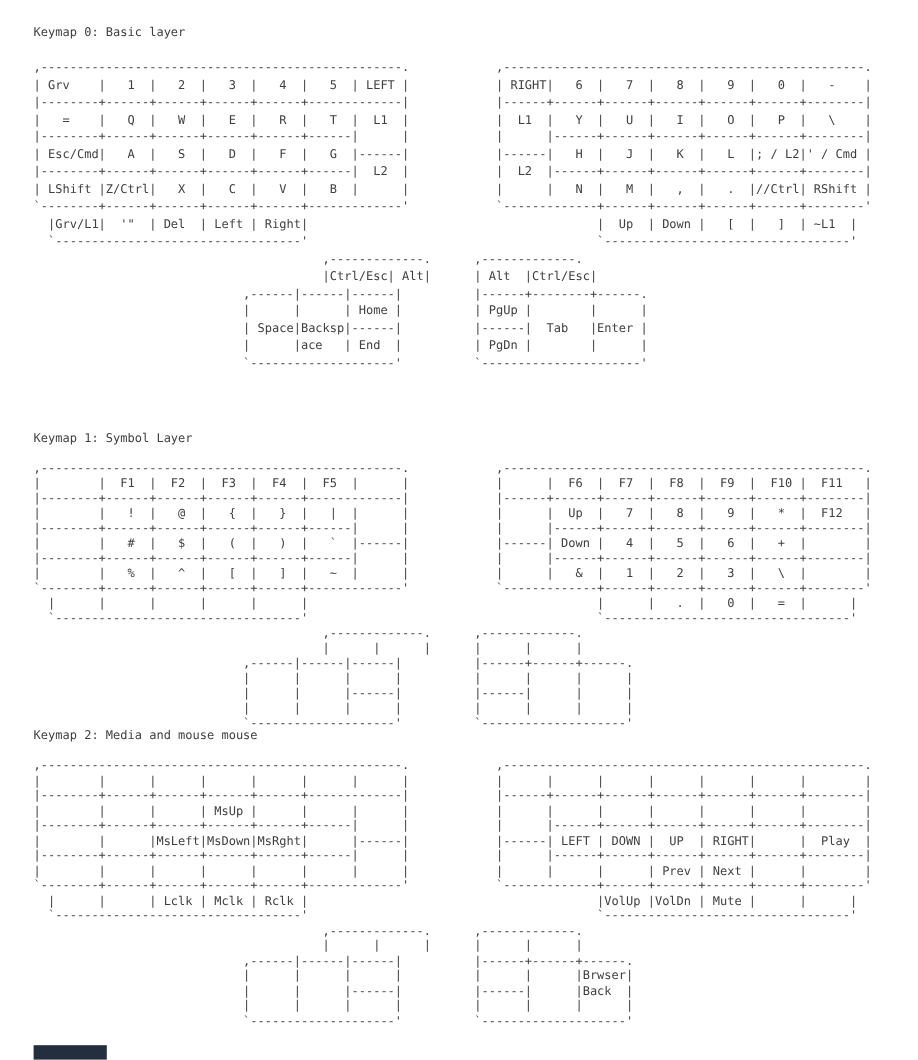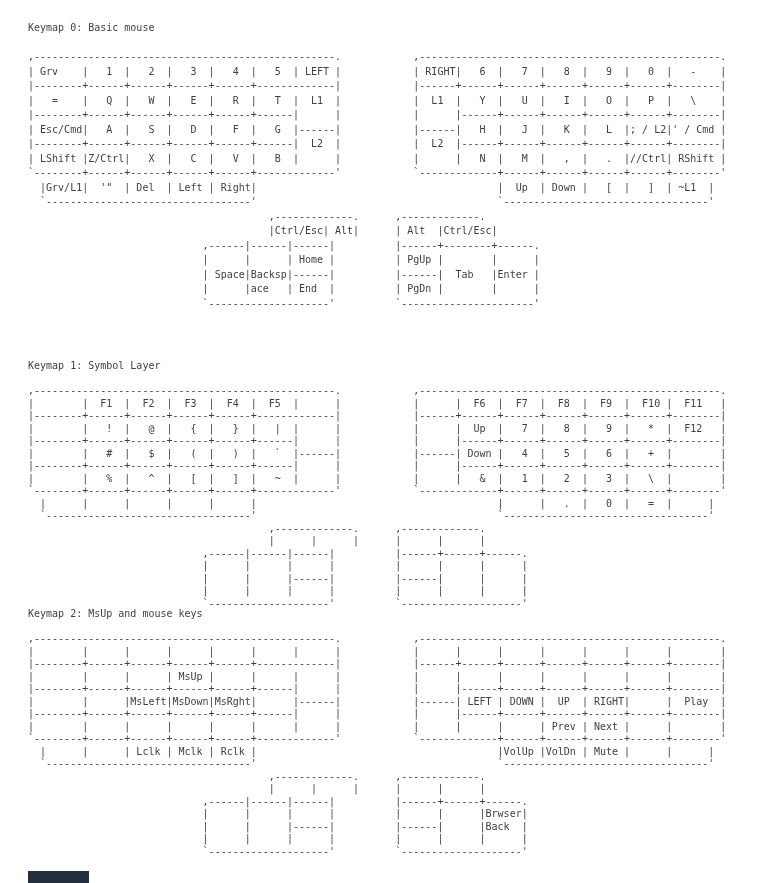--- a/index.html
+++ b/index.html
@@ -37,21 +37,21 @@
     width:61px;height:12px;
     background:var(--bar);
   }
 </style>
 </head>
 <body>
 
 <div class="doc">
 
   <section class="keymap-section sec0">
-    <pre class="title">Keymap 0: Basic mouse</pre>
+    <pre class="title">Keymap 0: Basic layer</pre>
     <pre class="art">,--------------------------------------------------.            ,--------------------------------------------------.
 | Grv    |   1  |   2  |   3  |   4  |   5  | LEFT |            | RIGHT|   6  |   7  |   8  |   9  |   0  |   -    |
 |--------+------+------+------+------+-------------|            |------+------+------+------+------+------+--------|
 |   =    |   Q  |   W  |   E  |   R  |   T  |  L1  |            |  L1  |   Y  |   U  |   I  |   O  |   P  |   \    |
 |--------+------+------+------+------+------|      |            |      |------+------+------+------+------+--------|
 | Esc/Cmd|   A  |   S  |   D  |   F  |   G  |------|            |------|   H  |   J  |   K  |   L  |; / L2|' / Cmd |
 |--------+------+------+------+------+------|  L2  |            |  L2  |------+------+------+------+------+--------|
 | LShift |Z/Ctrl|   X  |   C  |   V  |   B  |      |            |      |   N  |   M  |   ,  |   .  |//Ctrl| RShift |
 `--------+------+------+------+------+-------------'            `-------------+------+------+------+------+--------'
   |Grv/L1|  '"  | Del  | Left | Right|                                        |  Up  | Down |   [  |   ]  | ~L1  |
@@ -81,21 +81,21 @@
                                         ,-------------.      ,-------------.
                                         |      |      |      |      |      |
                              ,------|------|------|          |------+------+------.
                              |      |      |      |          |      |      |      |
                              |      |      |------|          |------|      |      |
                              |      |      |      |          |      |      |      |
                              `--------------------'          `--------------------'</pre>
   </section>
 
   <section class="keymap-section sec2">
-    <pre class="title">Keymap 2: MsUp and mouse keys</pre>
+    <pre class="title">Keymap 2: Media and mouse mouse</pre>
     <pre class="art">,--------------------------------------------------.            ,--------------------------------------------------.
 |        |      |      |      |      |      |      |            |      |      |      |      |      |      |        |
 |--------+------+------+------+------+-------------|            |------+------+------+------+------+------+--------|
 |        |      |      | MsUp |      |      |      |            |      |      |      |      |      |      |        |
 |--------+------+------+------+------+------|      |            |      |------+------+------+------+------+--------|
 |        |      |MsLeft|MsDown|MsRght|      |------|            |------| LEFT | DOWN |  UP  | RIGHT|      |  Play  |
 |--------+------+------+------+------+------|      |            |      |------+------+------+------+------+--------|
 |        |      |      |      |      |      |      |            |      |      |      | Prev | Next |      |        |
 `--------+------+------+------+------+-------------'            `-------------+------+------+------+------+--------'
   |      |      | Lclk | Mclk | Rclk |                                        |VolUp |VolDn | Mute |      |      |

